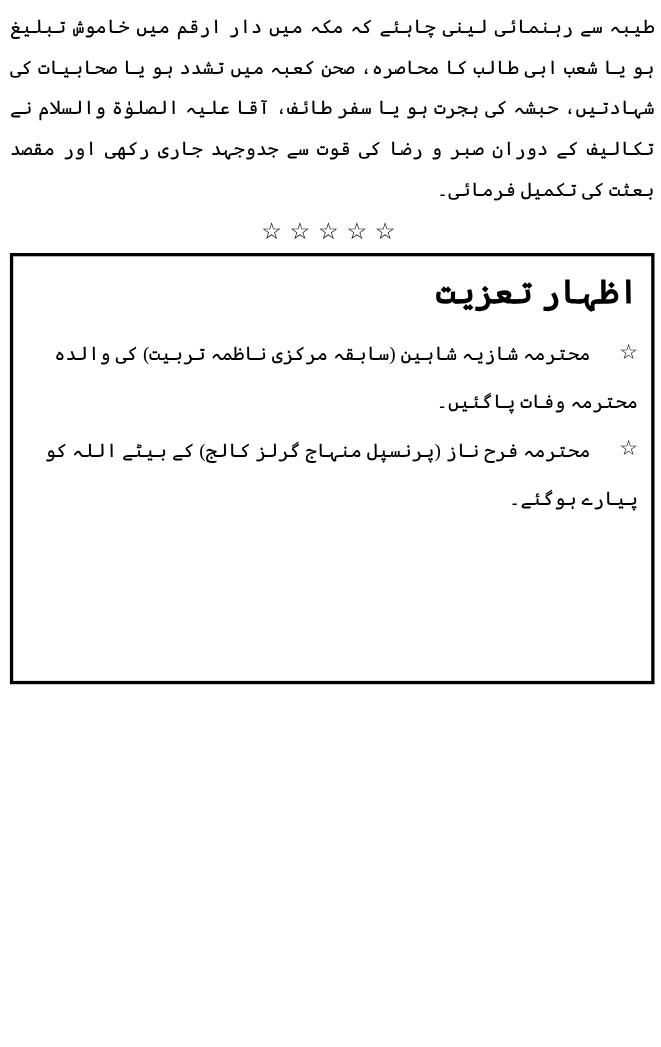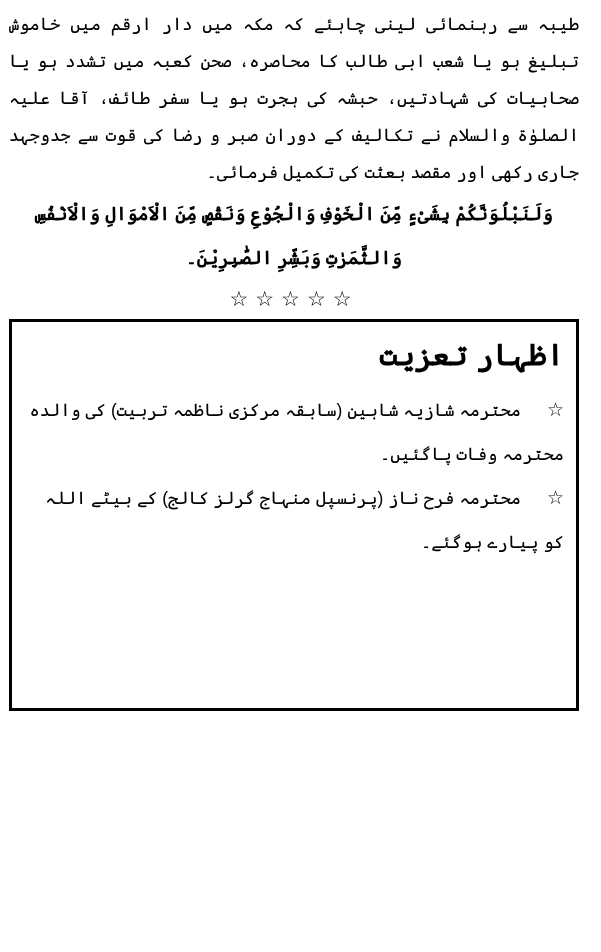--- a/index.html
+++ b/index.html
@@ -2,23 +2,23 @@
 <html lang="ur" dir="rtl"><head>
 <meta charset="utf-8">
 <style>
   html,body{margin:0;padding:0;background:#e8e8e8;}
   .page{
     position:relative;
     width:601px;height:952px;
     margin:0 auto;
     background:#ffffff;
     color:#000000;
-    font-family:Liberation Sans, sans-serif;
+    font-family:Liberation Serif, serif;
     box-sizing:border-box;
-    padding:6px 22px 4px 9px;
+    padding:6px 6px 4px 9px;
     overflow:hidden;
     direction:rtl;
   }
   .urdu-para{
     direction:rtl;
     font-size:17.5px;
     line-height:37px;
     text-align:justify;
     text-justify:inter-word;
     margin:0;
@@ -78,21 +78,20 @@
   }
 </style>
 </head>
 <body>
 
 <div class="page">
 
   <p class="urdu-para">طیبہ سے رہنمائی لینی چاہئے کہ مکہ میں دار ارقم میں خاموش تبلیغ ہو یا شعب ابی طالب کا محاصرہ، صحن کعبہ میں تشدد ہو یا صحابیات کی شہادتیں، حبشہ کی ہجرت ہو یا سفر طائف، آقا علیہ الصلوٰۃ والسلام نے تکالیف کے دوران صبر و رضا کی قوت سے جدوجہد جاری رکھی اور مقصد بعثت کی تکمیل فرمائی۔</p>
 
 
-  <div class="verse">وَلَنَبْلُوَنَّكُمْ بِشَیْءٍ مِّنَ الْخَوْفِ وَالْجُوْعِ وَنَقْصٍ مِّنَ الْاَمْوَالِ وَالْاَنْفُسِ وَالثَّمَرٰتِ وَبَشِّرِ الصّٰبِرِیْنَ۔</div>
 
 
 
 
   <div class="stars-divider">☆☆☆☆☆</div>
 
   <div class="condolence-box">
 
     <div class="box-title">اظہار تعزیت</div>
 

